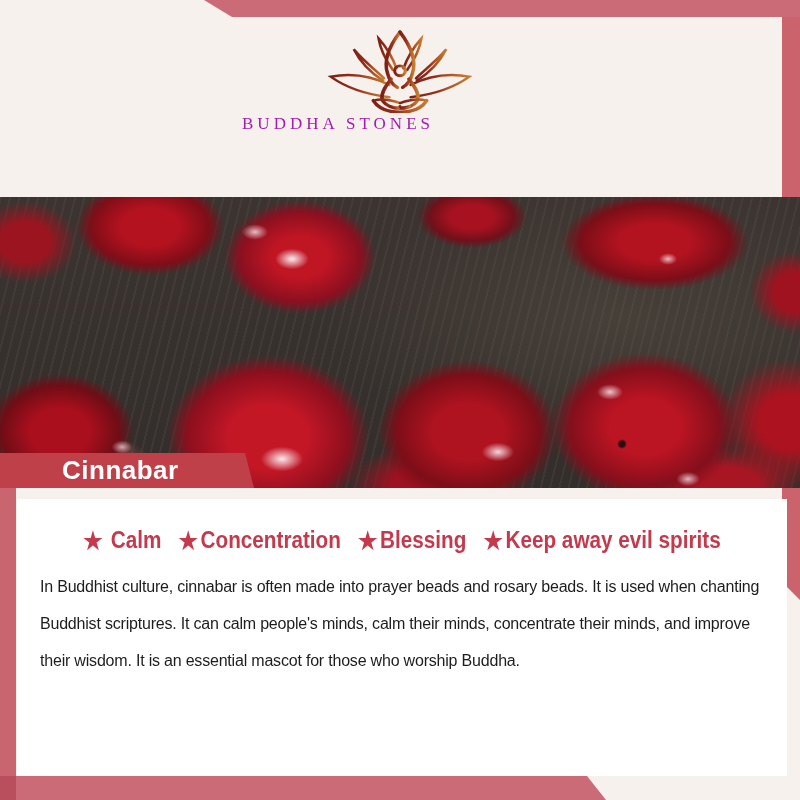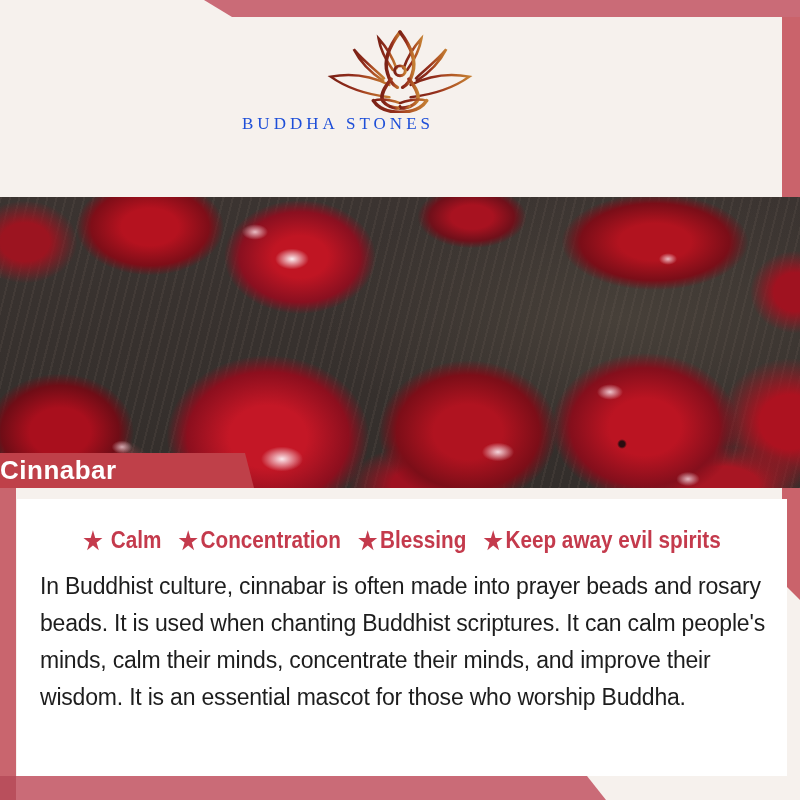--- a/index.html
+++ b/index.html
@@ -32,21 +32,21 @@
   .deco-corner{
     top:776px; left:0; width:16px; height:24px;
     background:#b94f5c;
   }
   
   .logo-wrap{position:absolute; top:27px; left:0; width:800px; text-align:center;}
   .logo-wrap svg{display:inline-block;}
   .brand-name{
     position:absolute; top:114px; left:0; width:676px; text-align:center;
     font-family:"Liberation Serif",serif;
-    font-size:17px; letter-spacing:4px; color:#1d4ed8;
+    font-size:17px; letter-spacing:4px; color:#a21caf;
   }
   
   .title-band{
     position:absolute; left:157px; top:141px; width:480px; height:47px;
     background:var(--band-white,#fbf7f4);
     display:flex; align-items:center; justify-content:center;
   }
   .title-text{
     color:var(--title-red,#c24857);
     font-weight:bold; font-size:36px; white-space:nowrap;
@@ -83,39 +83,39 @@
       radial-gradient(110px 50px at 720px 287px, #a81623 35%, rgba(0,0,0,0) 75%),
       repeating-linear-gradient(104deg, rgba(110,96,88,0.18) 0 2px, rgba(0,0,0,0) 2px 9px),
       radial-gradient(420px 200px at 620px 120px, #474039, rgba(52,48,41,0) 70%),
       linear-gradient(#3b3431, #332e2b);
   }
   .photo-label{
     position:absolute; left:0; bottom:0; width:254px; height:35px;
     background:var(--crimson,#bf4049);
     clip-path:polygon(0 0, 245px 0, 254px 35px, 0 35px);
     color:#ffffff; font-size:26px; font-weight:bold; line-height:35px;
-    box-sizing:border-box; letter-spacing:0.5px;
+    padding-left:62px; box-sizing:border-box; letter-spacing:0.5px;
   }
   
   .card{
     position:absolute; left:17px; top:499px; width:770px; height:277px;
     background:#ffffff;
   }
   .benefits{
     display:flex; justify-content:center; align-items:center; gap:19px;
     margin-top:28px;
     color:var(--bullet-red,#c43a4c); font-weight:bold;
     transform:scaleX(0.9); white-space:nowrap;
   }
   .benefit{display:flex; align-items:center; gap:3px; font-size:23px;}
   .benefit .star{font-size:24px; line-height:1;}
   .benefit:first-child .star{margin-right:6px;}
   .description{
     margin:14px 22px 0 23px;
-    font-size:23px; line-height:37px; letter-spacing:-0.2px;
+    font-size:16px; line-height:37px; letter-spacing:-0.2px;
     color:var(--text-dark,#1d1d1d);
   }
 </style>
 </head>
 <body>
 
 <div class="page">
 
   <div class="deco deco-top"></div>
   <div class="deco deco-right"></div>

